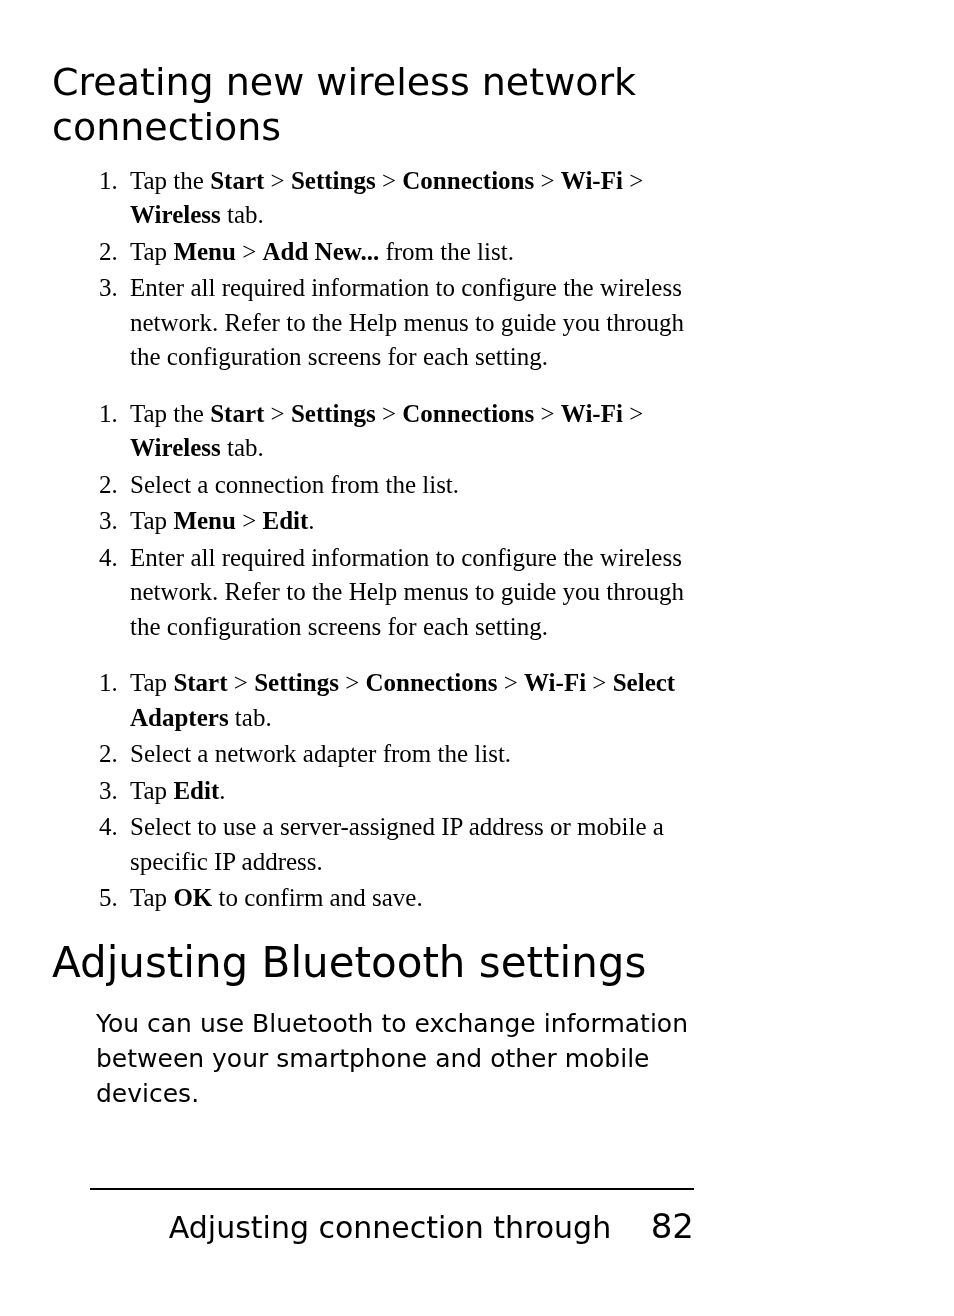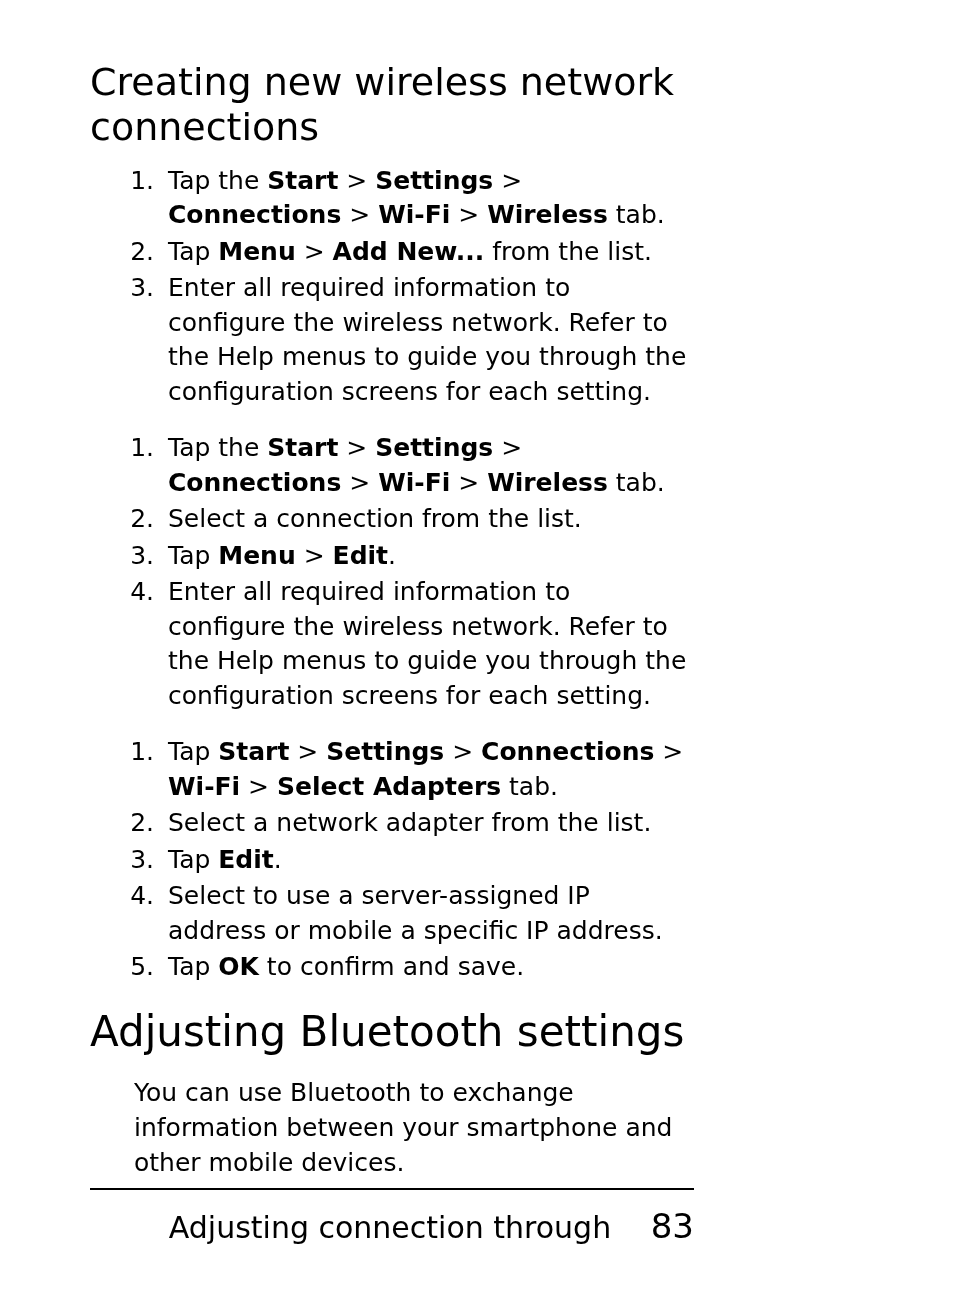--- a/index.html
+++ b/index.html
@@ -8,40 +8,41 @@
     width: 954px;
     height: 1316px;
     background: #ffffff;
     font-family: "Segoe UI", "DejaVu Sans", Arial, sans-serif;
     color: #000;
   }
   .page {
     box-sizing: border-box;
     width: 784px;
     height: 1316px;
-    padding: 60px 90px 40px 90px;
+    padding: 60px 90px 40px 52px;
     position: relative;
   }
   h2 {
     font-size: 38px;
     font-weight: 400;
     margin: 0 0 14px 0;
     line-height: 1.18;
   }
   h1 {
     font-size: 42px;
     font-weight: 400;
     margin: 16px 0 18px 0;
     line-height: 1.2;
   }
   ol {
     margin: 2px 0 22px 0;
     padding-left: 72px;
     font-size: 25px;
     line-height: 1.38;
+    font-family: Liberation Serif, serif;
   }
   ol li {
     padding-left: 6px;
     margin-bottom: 2px;
   }
   ol li::marker {
     font-size: 25px;
   }
   .b { font-weight: 600; }
   p.body {
@@ -87,15 +88,15 @@
         <li><span>Tap </span><span class="b">Edit</span><span>.</span></li>
         <li><span>Select to use a server-assigned IP address or mobile a specific IP address.</span></li>
         <li><span>Tap </span><span class="b">OK</span><span> to confirm and save.</span></li>
       </ol>
       <h1>Adjusting Bluetooth settings</h1>
       <p class="body">You can use Bluetooth to exchange information between your smartphone and other mobile devices.</p>
     </div>
 
   <div class="footer">
     <span>Adjusting connection through</span>
-    <span class="page-num">83</span>
+    <span class="page-num">82</span>
   </div>
 </div>
 
 </body></html>

